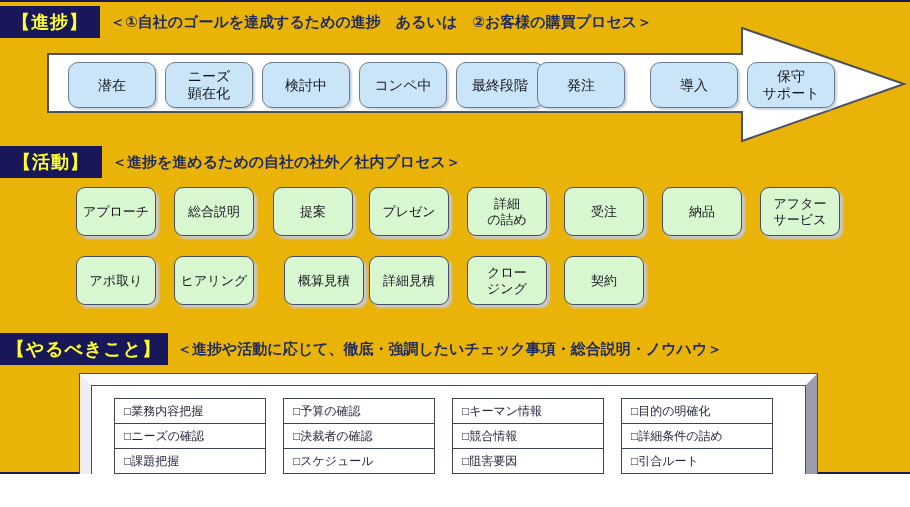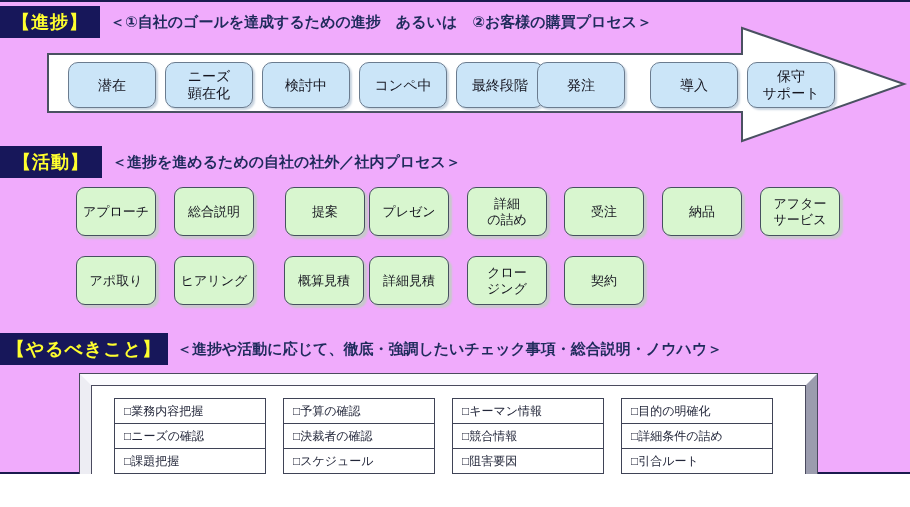--- a/index.html
+++ b/index.html
@@ -1,17 +1,17 @@
 <!DOCTYPE html>
 <html><head>
 <meta charset="utf-8">
 <style>
   html,body{margin:0;padding:0;background:#ffffff;}
   #page{
-    position:relative;width:910px;height:474px;background:#f0abfc;overflow:hidden;
+    position:relative;width:910px;height:474px;background:#eab308;overflow:hidden;
     font-family:"Liberation Sans","DejaVu Sans",sans-serif;
   }
   .edge-line{position:absolute;left:0;width:910px;height:2px;background:#1a1a4e;}
   .edge-top{top:0;}
   .edge-bottom{bottom:0;}
 
   .sec-label{
     position:absolute;background:#17175A;color:#FFFF2E;
     font-weight:bold;font-size:18px;text-align:center;
     display:flex;align-items:center;justify-content:center;
@@ -84,21 +84,21 @@
   <div class="stage" style="left:537px;">発注</div>
   <div class="stage" style="left:650px;">導入</div>
   <div class="stage" style="left:747px;">保守
 サポート</div>
 
   <div class="sec-label" style="left:0;top:146px;width:102px;">【活動】</div>
   <div class="caption" style="left:112px;top:153px;">＜進捗を進めるための自社の社外／社内プロセス＞</div>
 
   <div class="act act-r1" style="left:76px;">アプローチ</div>
   <div class="act act-r1" style="left:174px;">総合説明</div>
-  <div class="act act-r1" style="left:285px;">提案</div>
+  <div class="act act-r1" style="left:273px;">提案</div>
   <div class="act act-r1" style="left:369px;">プレゼン</div>
   <div class="act act-r1" style="left:467px;">詳細
 の詰め</div>
   <div class="act act-r1" style="left:564px;">受注</div>
   <div class="act act-r1" style="left:662px;">納品</div>
   <div class="act act-r1" style="left:760px;">アフター
 サービス</div>
 
   <div class="act act-r2" style="left:76px;">アポ取り</div>
   <div class="act act-r2" style="left:174px;">ヒアリング</div>

